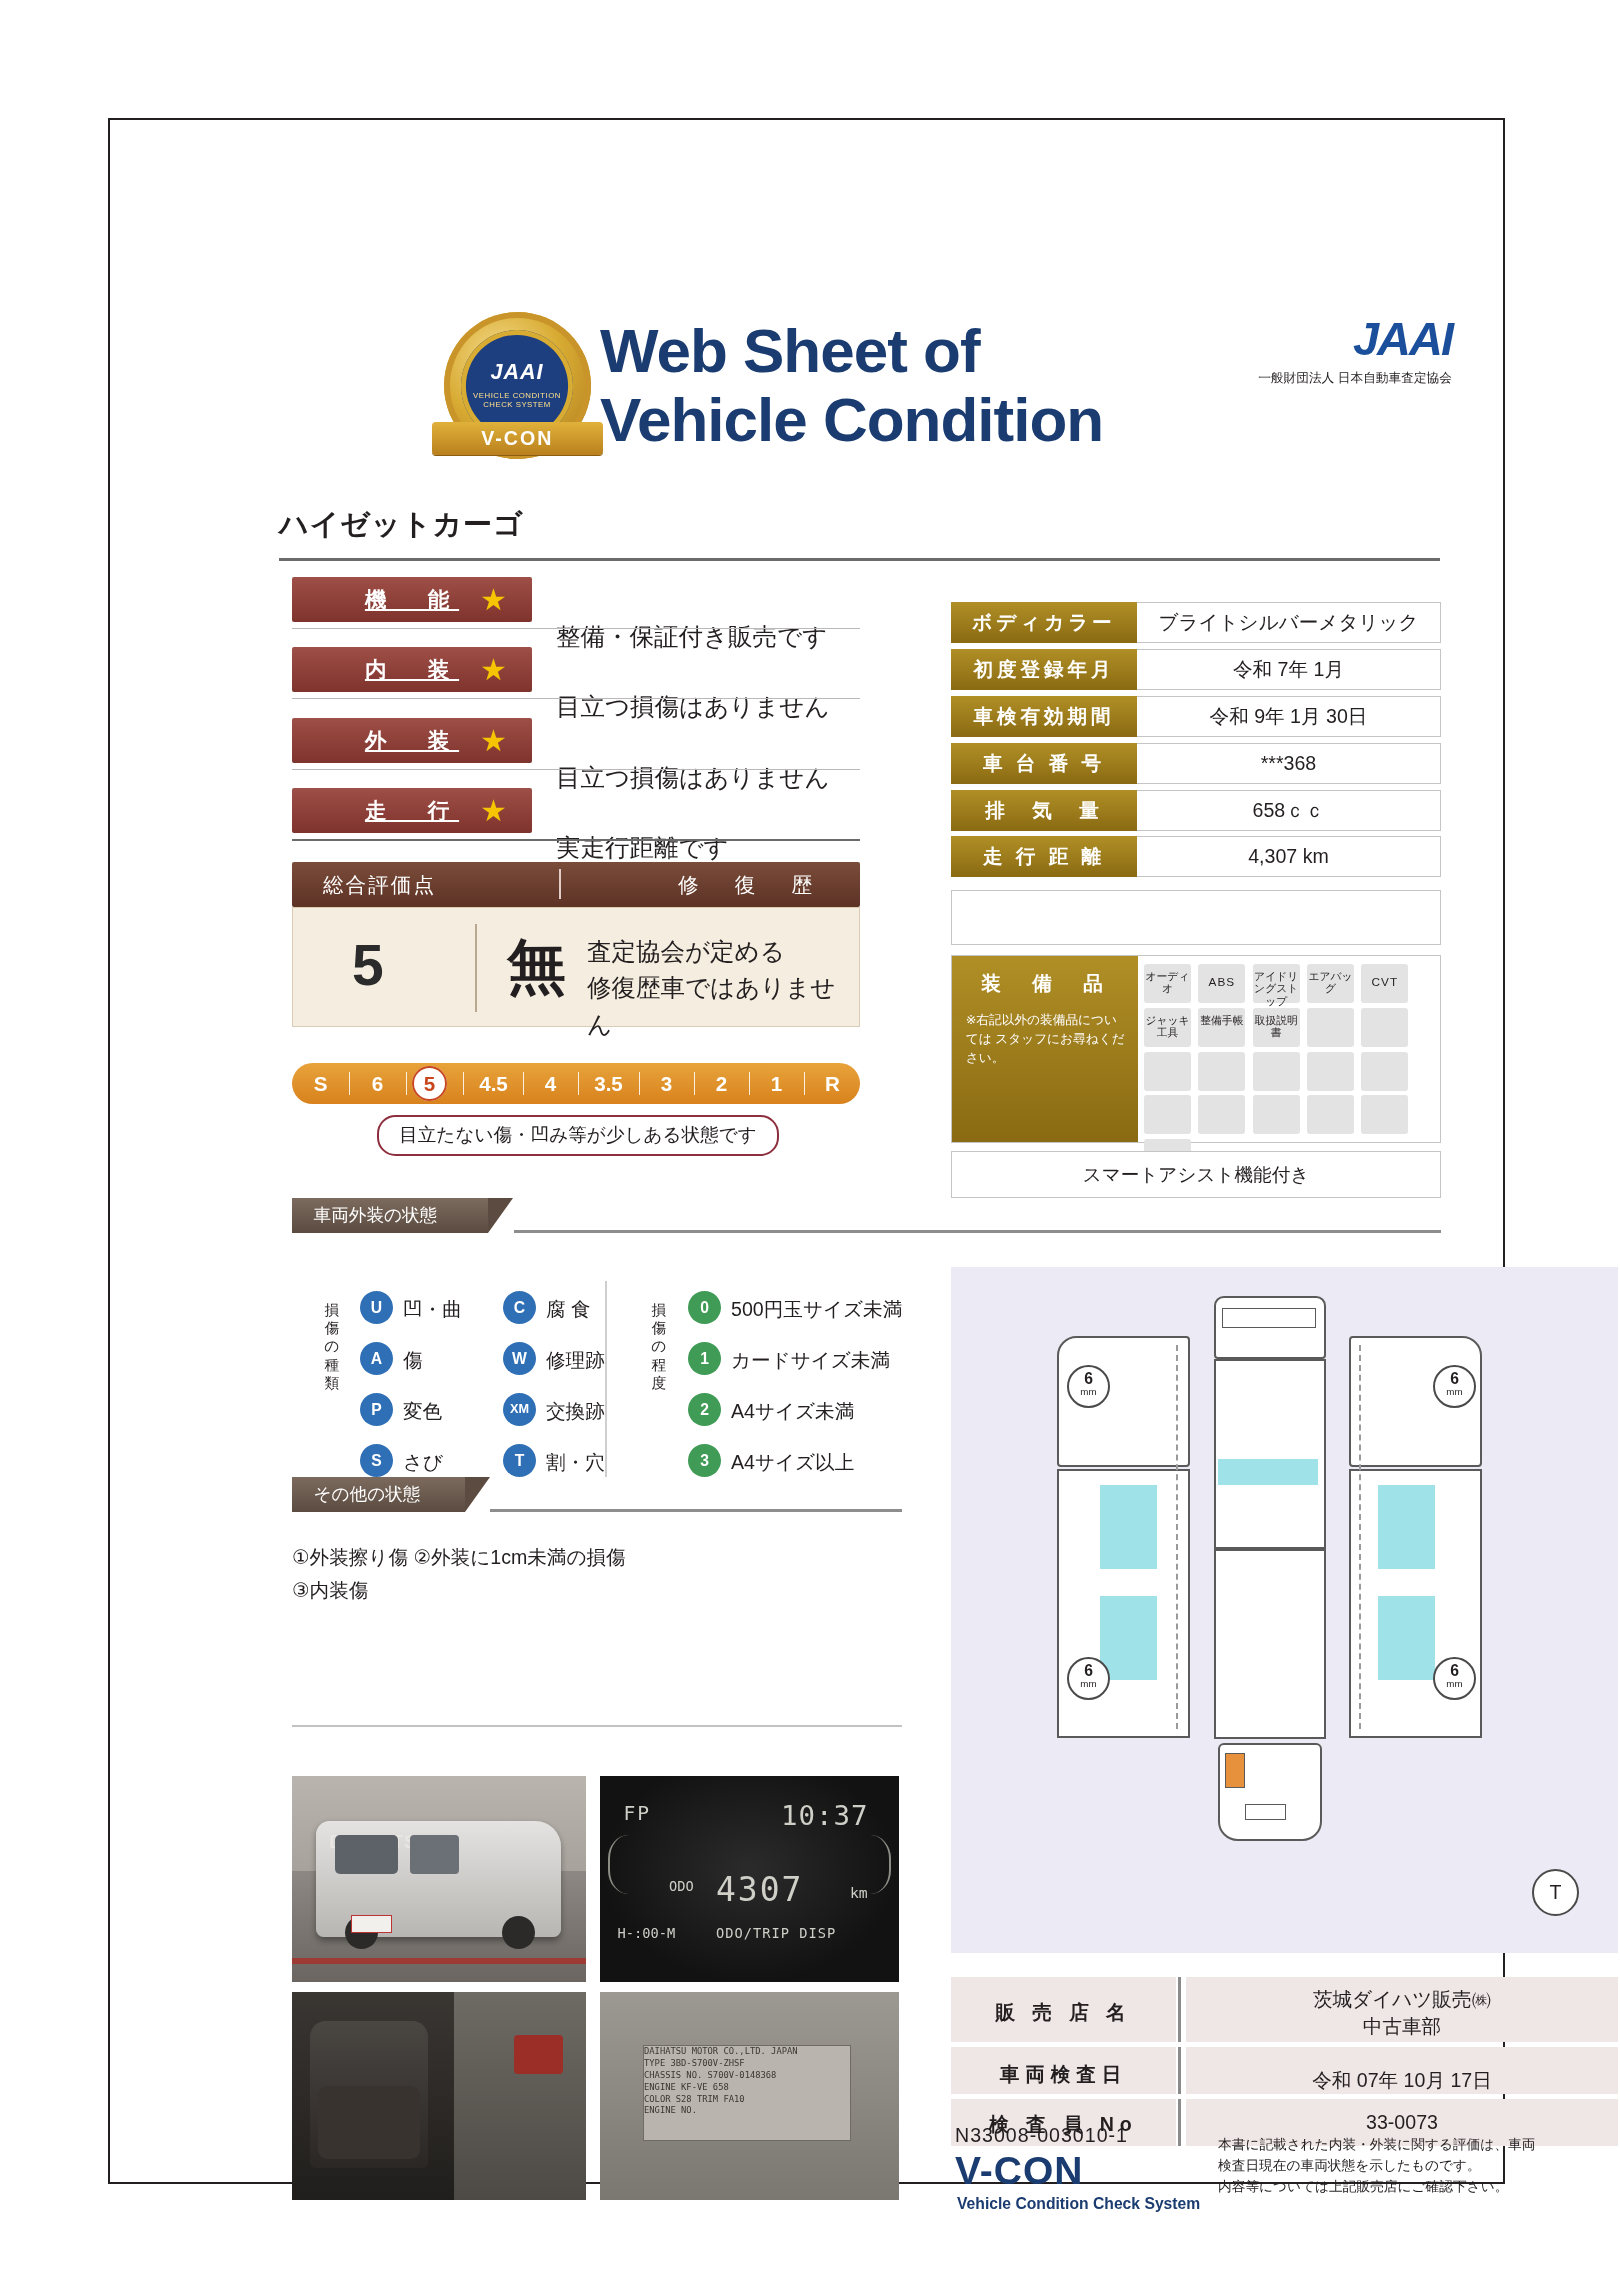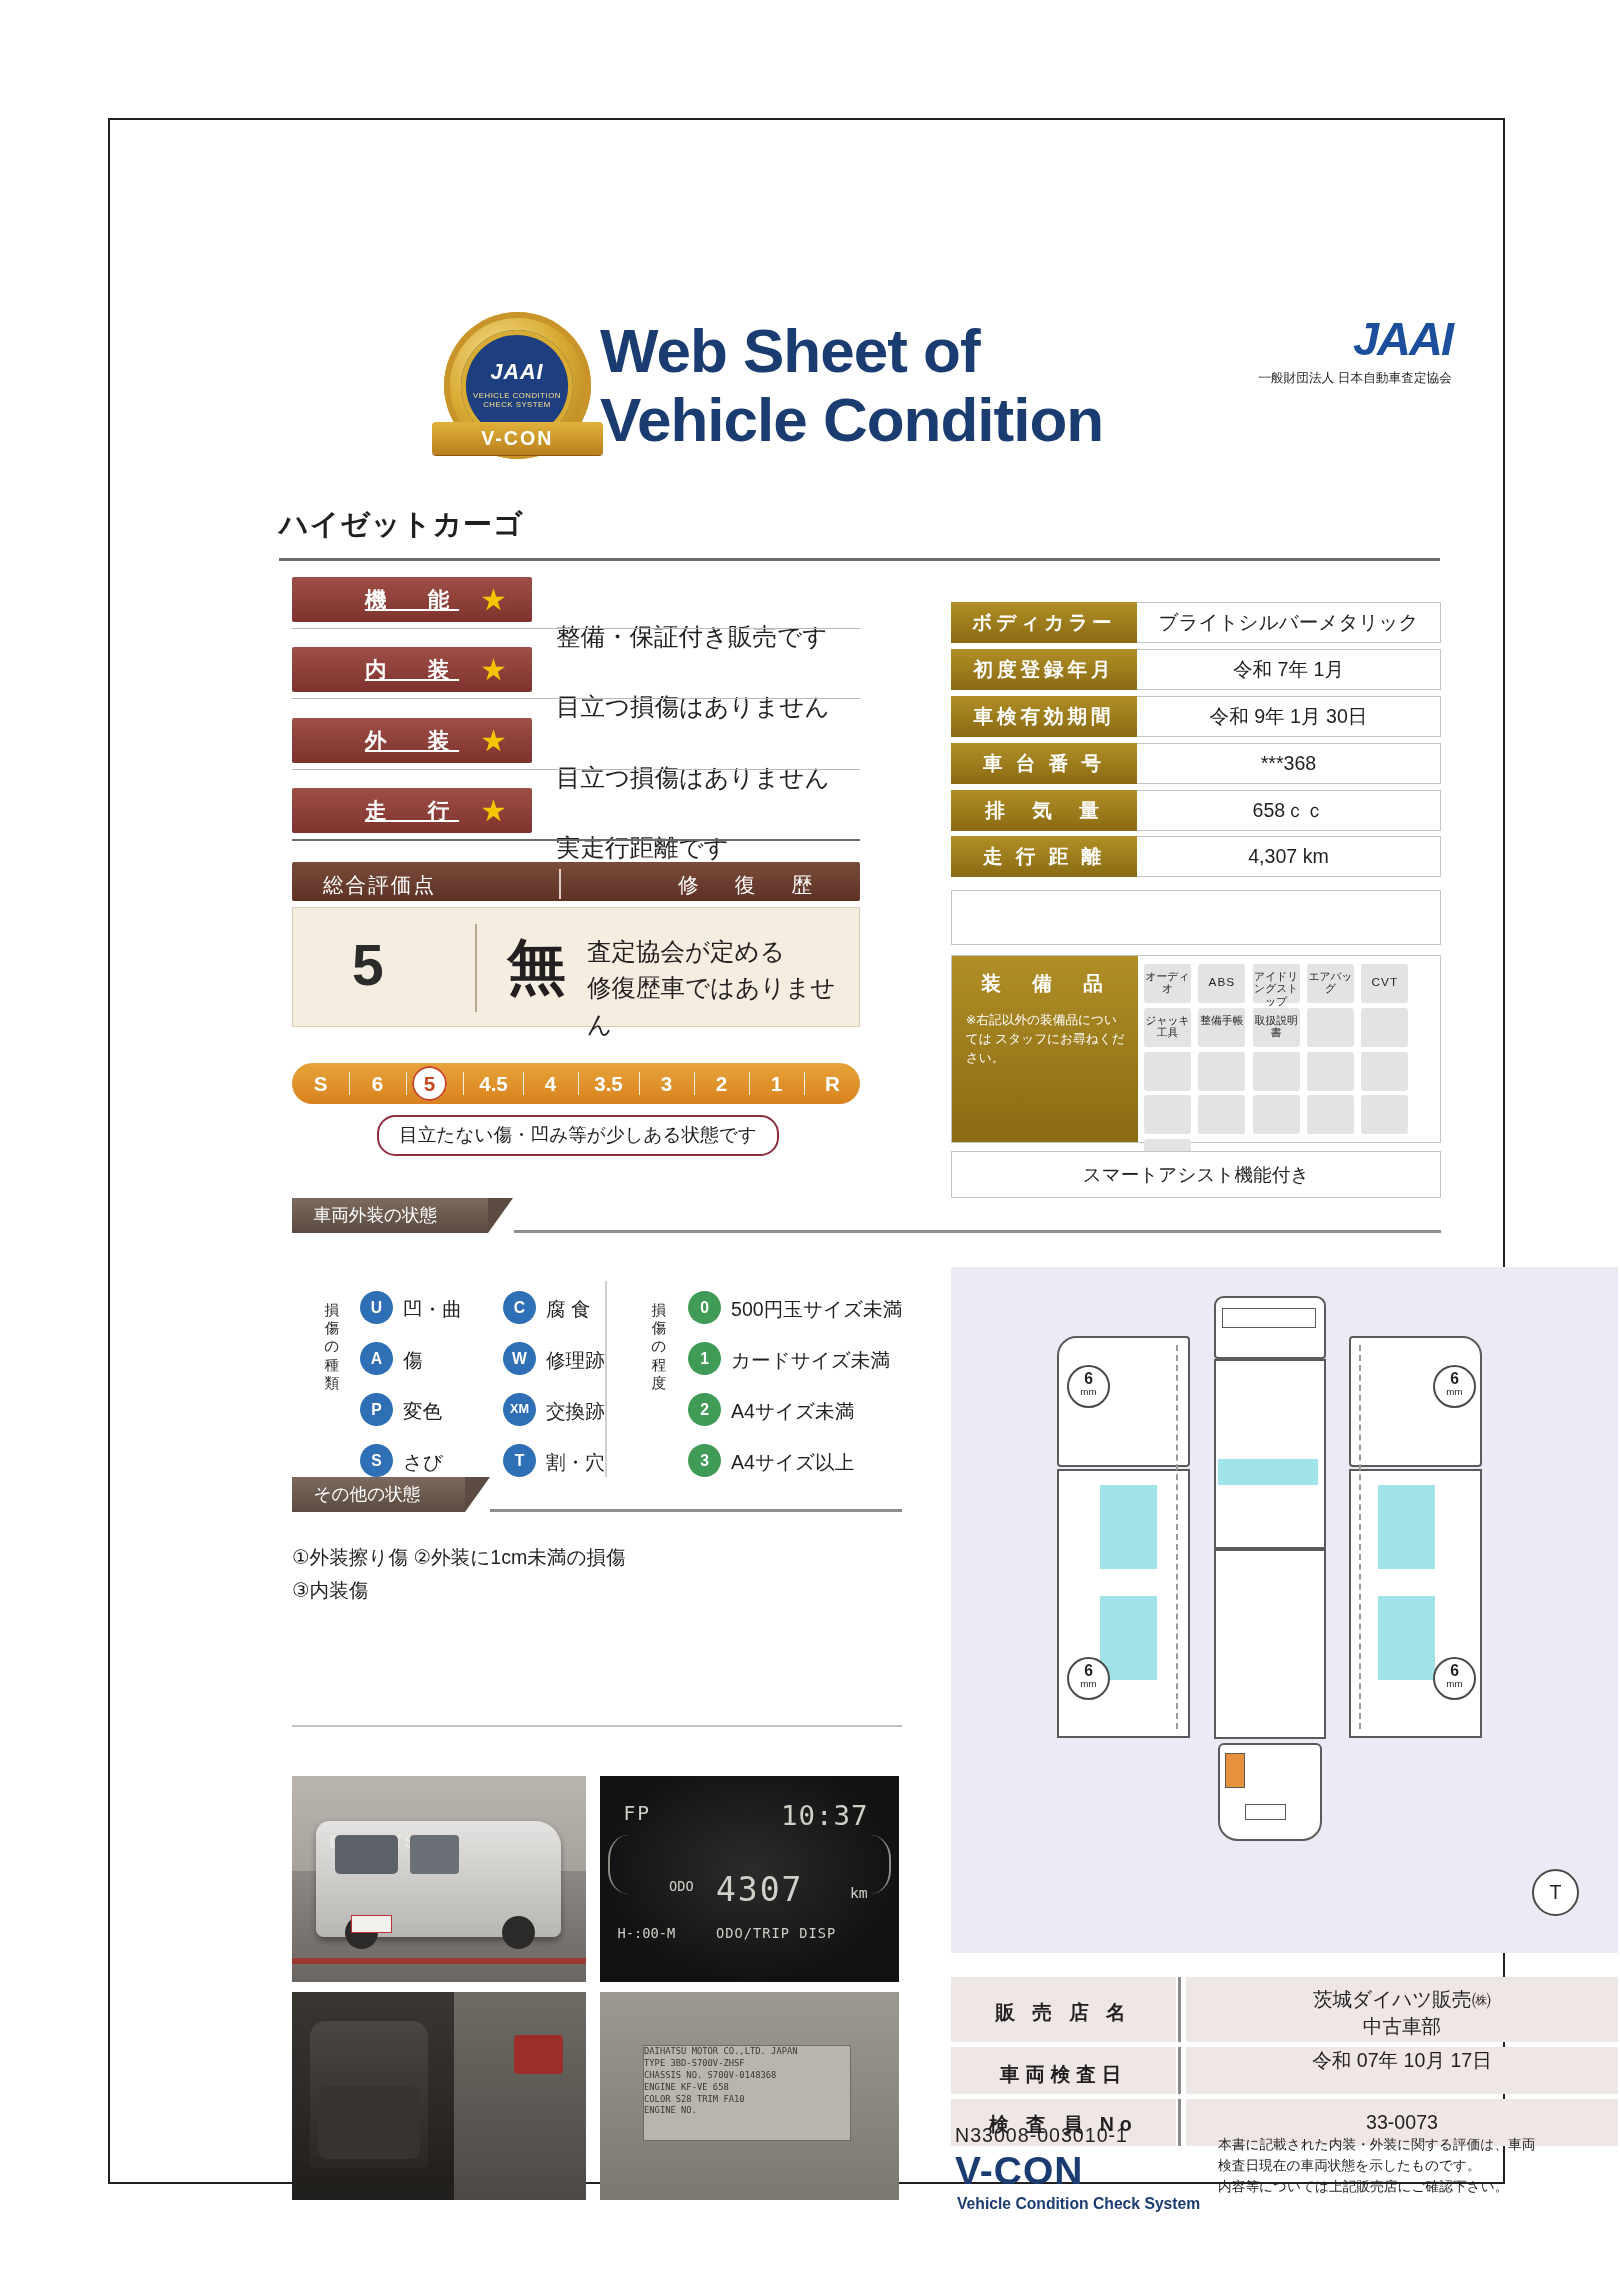--- a/index.html
+++ b/index.html
@@ -23,21 +23,21 @@
   .hr-top{position:absolute;left:169px;top:438px;width:1161px;height:2.9px;background:#6b6b6b;}
 
   
   .rate-row{position:absolute;left:182px;width:568px;height:45px;}
   .rate-label{position:absolute;left:0;top:0;width:240px;height:45px;background:linear-gradient(#9e4f47,#7e332c);color:#fff;font-size:21.6px;font-weight:bold;letter-spacing:9.8px;text-align:center;line-height:45px;border-radius:2px;text-decoration:underline;}
   .star{position:absolute;left:186px;top:6.9px;width:31px;height:31px;color:#f6c400;font-size:30px;line-height:31px;text-align:center;}
   .rate-text{position:absolute;left:264px;top:2.9px;font-size:24.5px;margin-top:40px;}
   .rate-sep{position:absolute;left:182px;width:568px;height:1px;background:#b9b9b9;}
 
   
-  .score-head{position:absolute;left:182px;top:742px;width:568px;height:39px;background:linear-gradient(#7a4c3a,#5d3225);border-radius:2px;color:#fff;}
+  .score-head{position:absolute;left:182px;top:742px;width:568px;height:45px;background:linear-gradient(#7a4c3a,#5d3225);border-radius:2px;color:#fff;}
   .score-head .l{position:absolute;left:31px;top:8.8px;font-size:20.6px;letter-spacing:2px;}
   .score-head .divider{position:absolute;left:267px;top:6.9px;width:2px;height:30px;background:#e0cfc7;}
   .score-head .r{position:absolute;left:386px;top:8.8px;font-size:20.6px;letter-spacing:7.8px;}
   .score-body{position:absolute;left:182px;top:787px;width:568px;height:120px;background:#f5eee0;border:1px solid #d9cdb4;box-sizing:border-box;}
   .score-num{position:absolute;left:59px;top:23.5px;font-size:57px;font-weight:bold;color:#2b2b2b;}
   .score-vline{position:absolute;left:182px;top:15.7px;width:2px;height:88px;background:#b6a98f;}
   .score-mu{position:absolute;left:214px;top:19.6px;font-size:59px;font-weight:bold;}
   .score-note{position:absolute;left:294px;top:25.5px;font-size:24.5px;line-height:1.5;}
 
   
@@ -455,21 +455,21 @@
         <div style="padding-top:8.8px">茨城ダイハツ販売㈱</div>
         <div>中古車部</div>
       </div>
     </div>
     <div class="d-row small">
       <div class="d-key">
             <span style="padding-top:14px;display:block">車両検査日</span>
           </div>
       <div class="d-vline"></div>
       <div class="d-val">
-        <div style="padding-top:0">令和 07年 10月 17日</div>
+        <div style="padding-top:20px">令和 07年 10月 17日</div>
       </div>
     </div>
     <div class="d-row small">
       <div class="d-key">
             <span style="padding-top:12.7px;display:block">検 査 員 No</span>
           </div>
       <div class="d-vline"></div>
       <div class="d-val">
         <div style="padding-top:12.7px">33-0073</div>
       </div>

